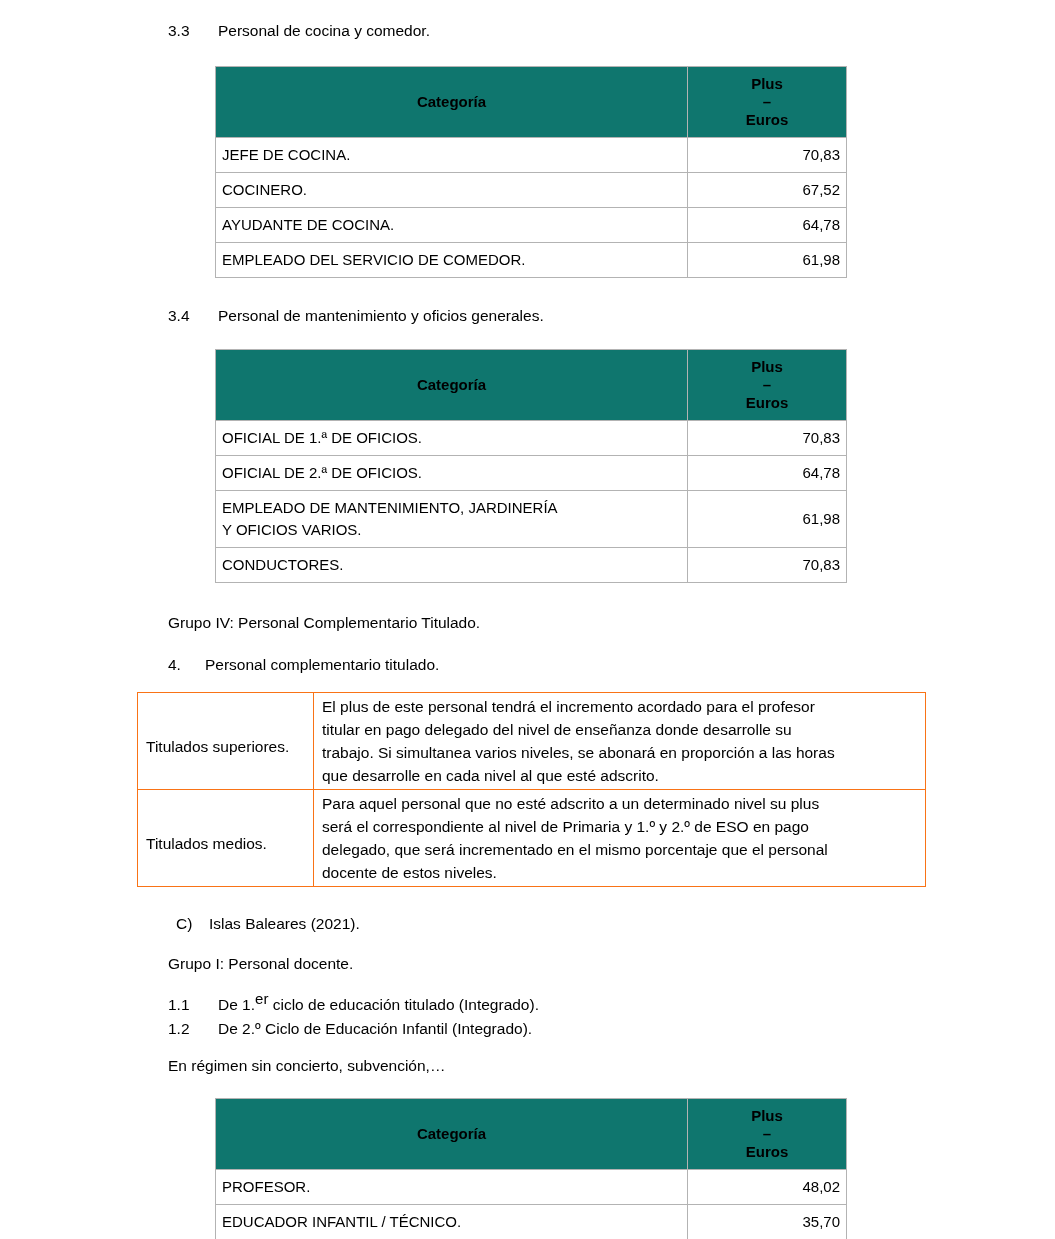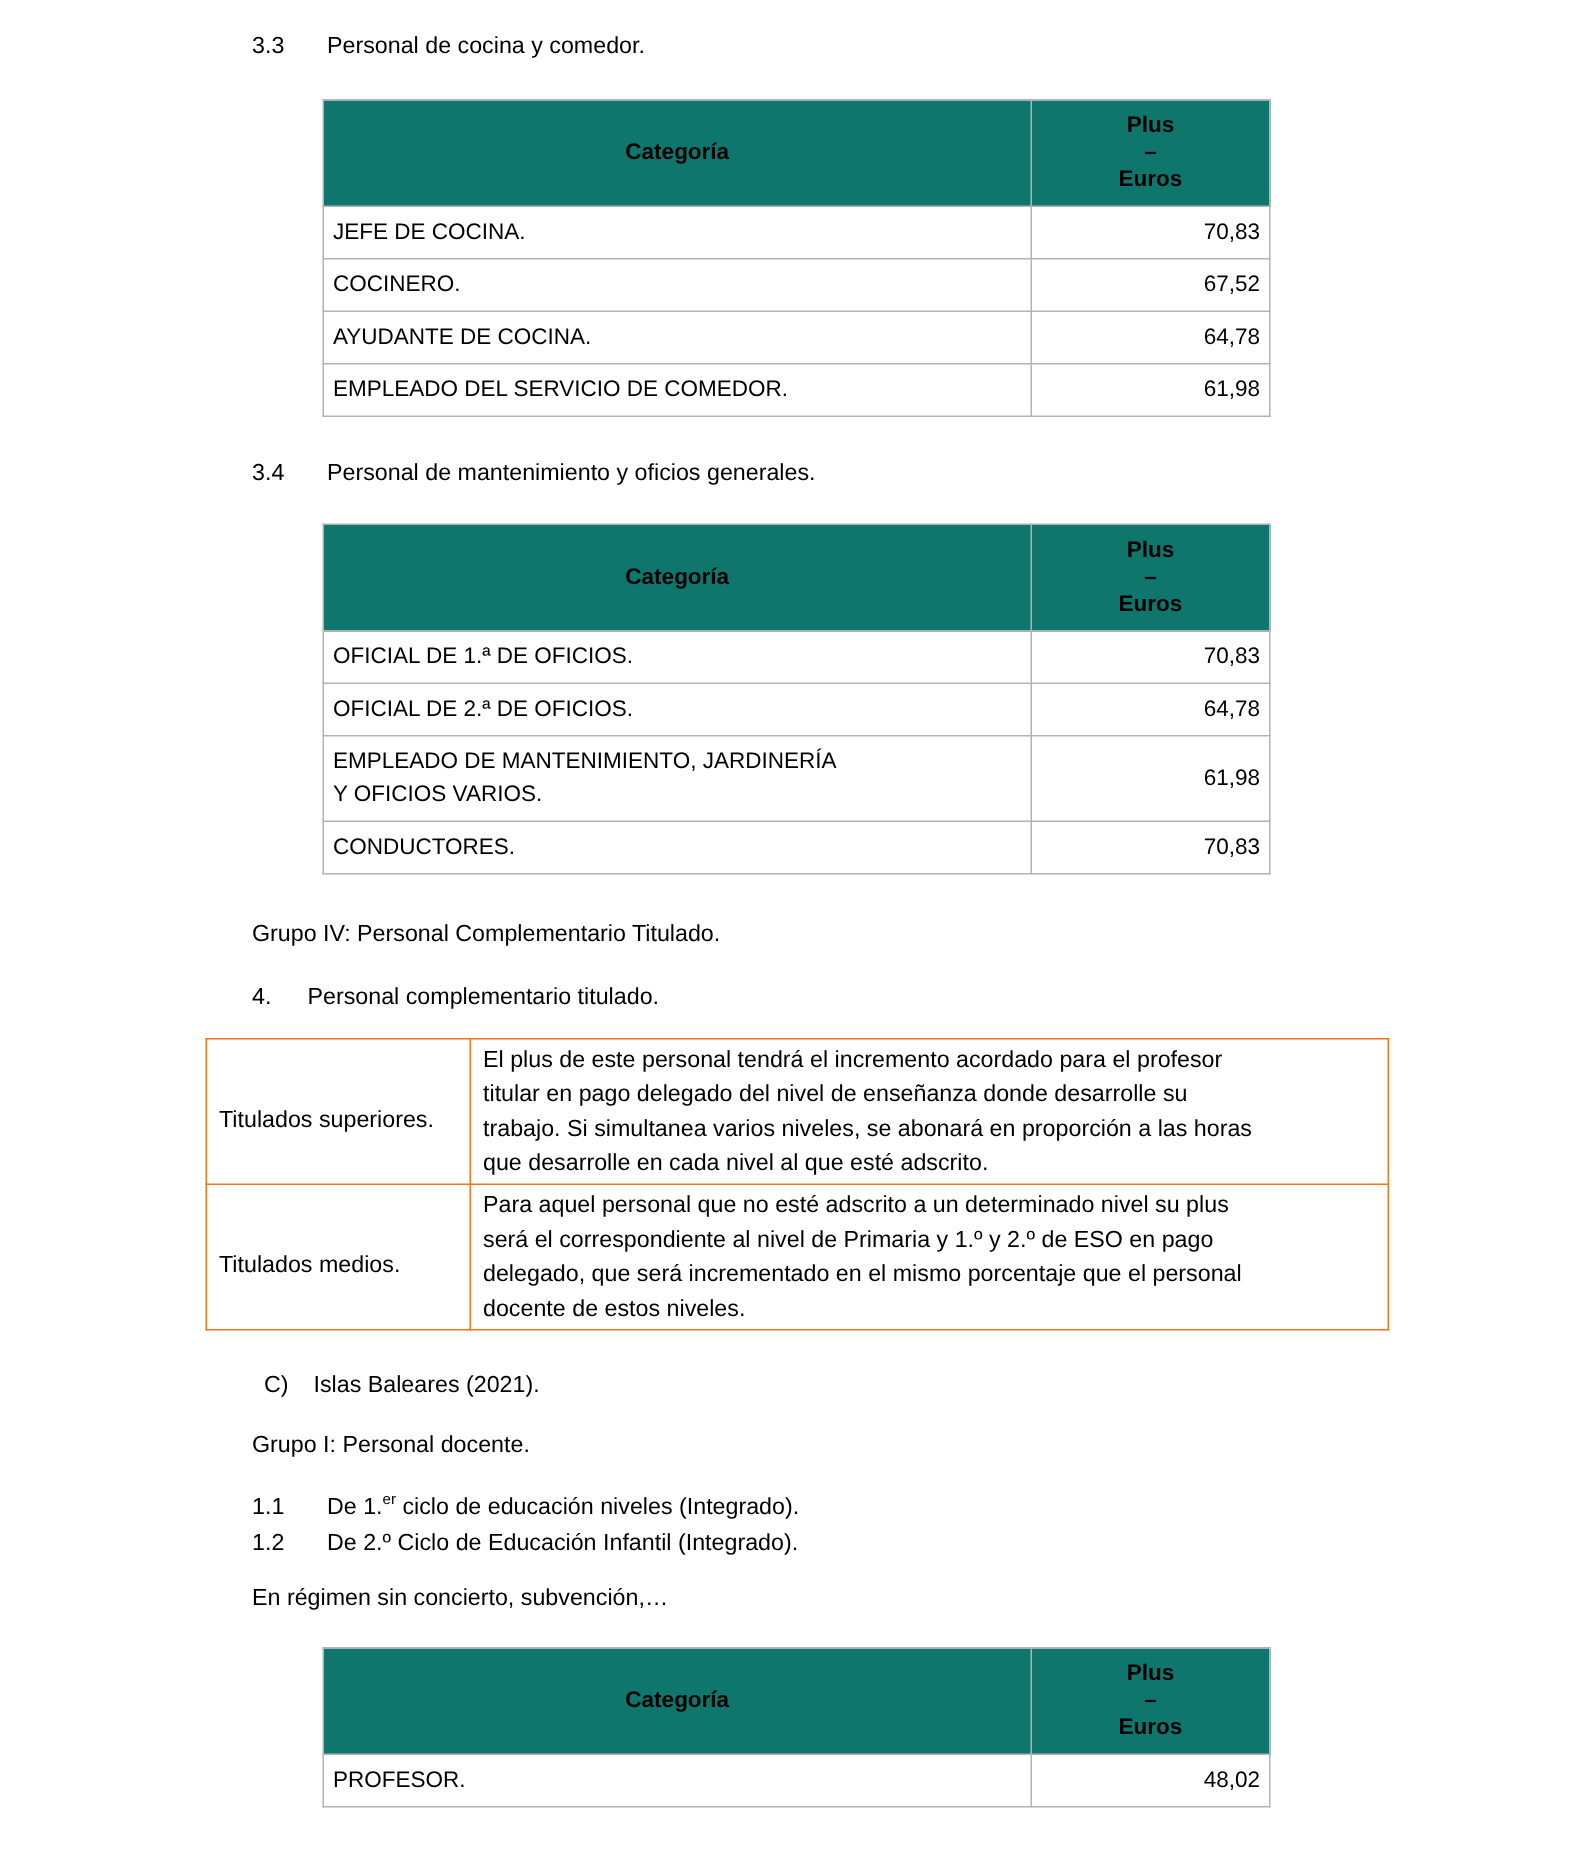--- a/index.html
+++ b/index.html
@@ -12,21 +12,21 @@
   }
   .doc { padding-top:21px; }
 
   p.para { font-size:15.5px; line-height:19px; margin-left:168px; display:flex; }
   .num { flex:0 0 auto; }
   .w50 { width:50px; }
   .w37 { width:37px; }
   .w33 { width:33px; }
   p.c-head { margin-left:176px; }
   p.item { line-height:24px; }
-  sup { font-size:10px; line-height:0; vertical-align:super; }
+  sup { font-size:15px; line-height:0; vertical-align:super; }
 
   
   table { border-collapse:collapse; table-layout:fixed; }
   .cat-table { width:631px; margin-left:215px; font-size:15px; }
   .cat-table th, .cat-table td { border:1px solid #b3b3b3; }
   .cat-table thead th {
     background:#0f766e; font-weight:bold; text-align:center;
     vertical-align:middle; padding:8px 4px; line-height:18px; height:70px;
   }
   .cat-table td { padding:6px; line-height:22px; vertical-align:middle; }
@@ -173,21 +173,21 @@
     <span class="num w33">C)</span>
     <span>Islas Baleares (2021).</span>
   </p>
 
   <p class="para mt-g1">
     <span>Grupo I: Personal docente.</span>
   </p>
 
   <p class="para item mt-11">
     <span class="num w50">1.1</span>
-    <span><span>De 1.</span><sup>er</sup><span> ciclo de educación niveles (Integrado).</span></span>
+    <span><span>De 1.</span><sup>er</sup><span> ciclo de educación titulado (Integrado).</span></span>
   </p>
   <p class="para item">
     <span class="num w50">1.2</span>
     <span>De 2.º Ciclo de Educación Infantil (Integrado).</span>
   </p>
 
   <p class="para mt-reg">
     <span>En régimen sin concierto, subvención,…</span>
   </p>
 
@@ -204,16 +204,20 @@
           <div>–</div>
           <div>Euros</div>
         </th>
       </tr>
     </thead>
     <tbody>
         <tr>
           <td class="c1">PROFESOR.</td>
           <td class="c2">48,02</td>
         </tr>
+        <tr>
+          <td class="c1">EDUCADOR INFANTIL / TÉCNICO.</td>
+          <td class="c2">35,70</td>
+        </tr>
       </tbody>
   </table>
 
 </div>
 
 </body></html>

